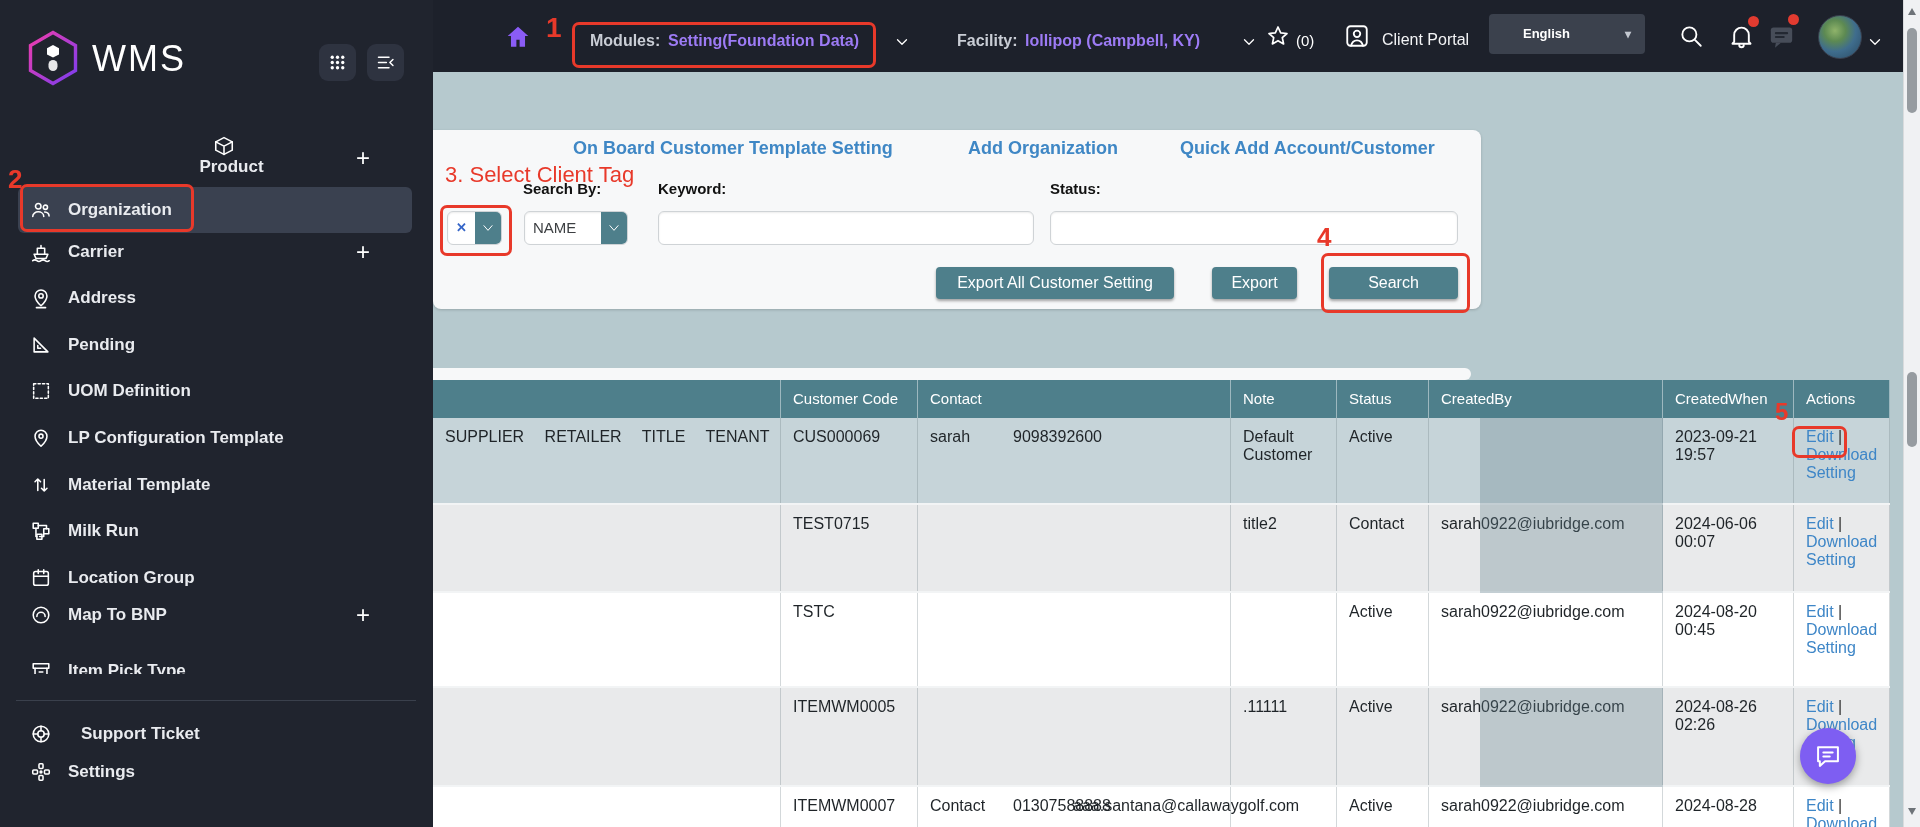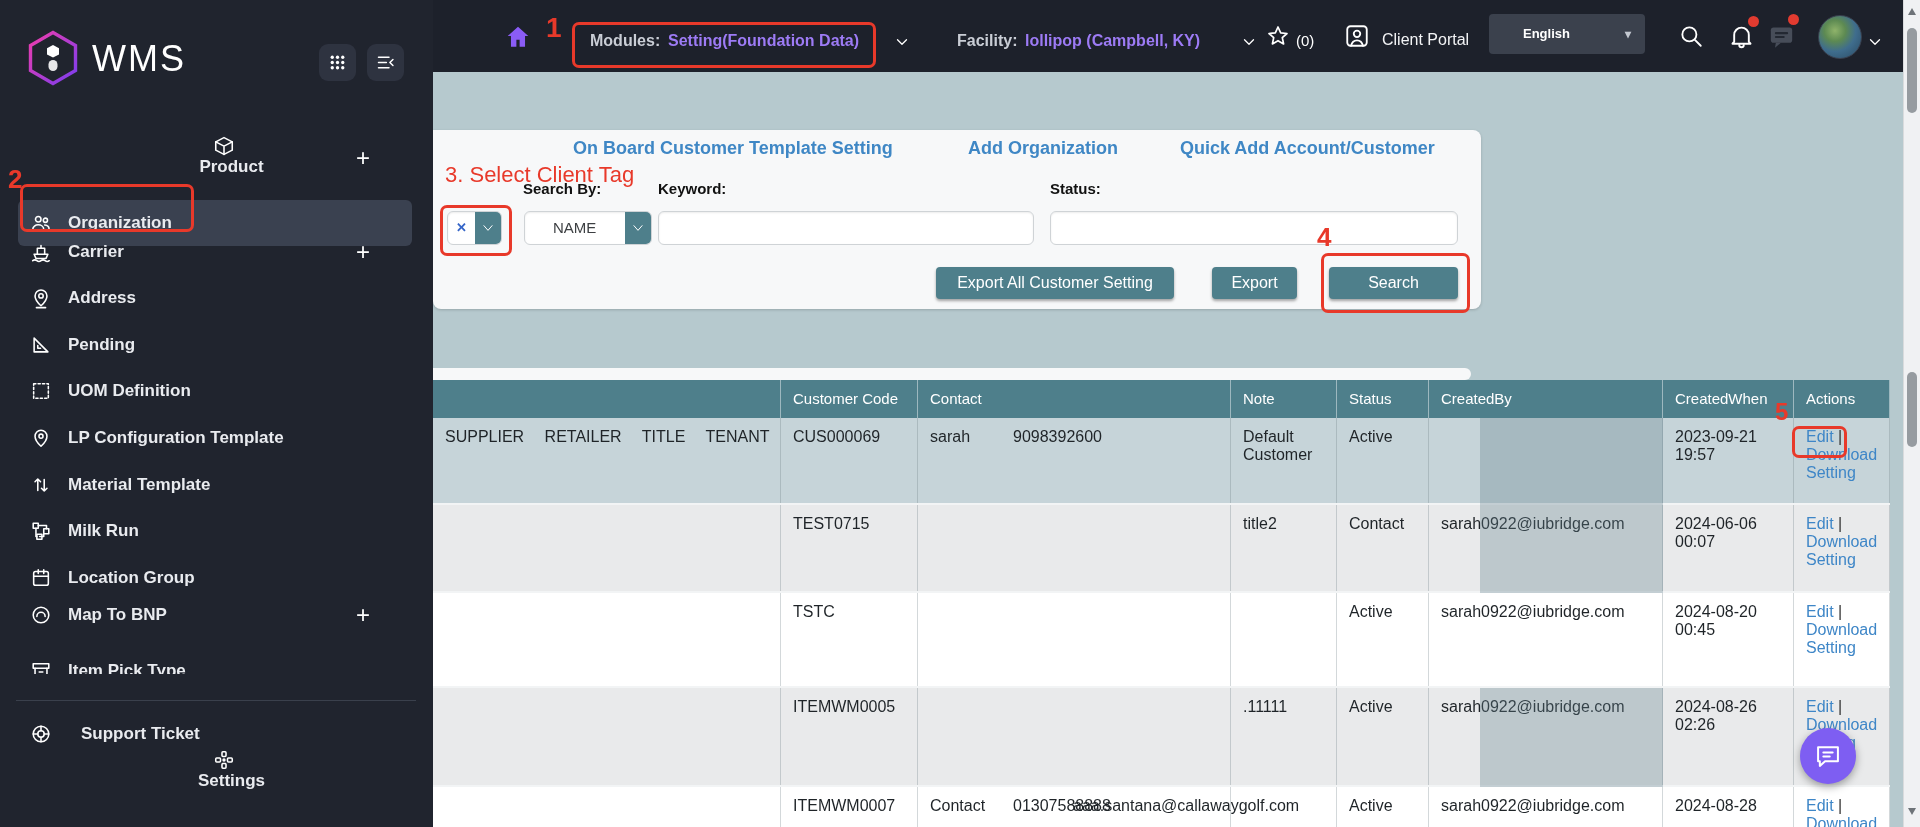--- a/index.html
+++ b/index.html
@@ -191,21 +191,21 @@
       <div class="side-item" style="top: 135px; flex-direction: column;">
         <span class="icon">
           <svg viewBox="0 0 24 24" fill="none" stroke="#fff" stroke-width="1.7" stroke-linecap="round" stroke-linejoin="round">
             <path d="M12 2.8L21 7.5v9L12 21.2 3 16.5v-9z"></path>
             <path d="M3 7.5l9 4.7 9-4.7M12 12.2v9"></path>
           </svg>
         </span>
         <span>Product</span>
         <span class="plus">+</span>
       </div>
-      <div class="side-item active" style="top: 200px;">
+      <div class="side-item active" style="top: 187px;">
         <span class="icon">
           <svg viewBox="0 0 24 24" fill="none" stroke="#fff" stroke-width="1.7" stroke-linecap="round" stroke-linejoin="round">
             <circle cx="9" cy="8" r="3"></circle>
             <path d="M3 19c0-3.2 3-5 6-5s6 1.8 6 5"></path>
             <circle cx="16.8" cy="9" r="2.3"></circle>
             <path d="M16 14.2c2.6.3 4.8 2 4.8 4.3"></path>
           </svg>
         </span>
         <span>Organization</span>
       </div>
@@ -301,21 +301,21 @@
       <div class="side-item" style="top: 711px; gap: 13px;">
         <span class="icon">
           <svg viewBox="0 0 24 24" fill="none" stroke="#fff" stroke-width="1.7" stroke-linecap="round" stroke-linejoin="round">
             <circle cx="12" cy="12" r="8.5"></circle>
             <circle cx="12" cy="12" r="3.5"></circle>
             <path d="M12 3.5v5M12 15.5v5M3.5 12h5M15.5 12h5"></path>
           </svg>
         </span>
         <span>Support Ticket</span>
       </div>
-      <div class="side-item" style="top: 749px; flex-direction: column;">
+      <div class="side-item" style="top: 749px;">
         <span class="icon">
           <svg viewBox="0 0 24 24" fill="none" stroke="#fff" stroke-width="1.7" stroke-linecap="round" stroke-linejoin="round">
             <rect x="9.8" y="3" width="4.4" height="5.2" rx="1"></rect>
             <rect x="9.8" y="15.8" width="4.4" height="5.2" rx="1"></rect>
             <rect x="3" y="9.8" width="5.2" height="4.4" rx="1"></rect>
             <rect x="15.8" y="9.8" width="5.2" height="4.4" rx="1"></rect>
             <circle cx="12" cy="12" r="1" fill="#fff"></circle>
           </svg>
         </span>
         <span>Settings</span>
@@ -350,21 +350,21 @@
   <div class="input select" style="left:14px;width:55px;">
     <span class="sel-val" style="color:#3565c8;font-weight:bold;font-size:13px;">✕</span>
     <span class="sel-btn icon-chev">
         <svg viewBox="0 0 24 24" fill="none" stroke="#fff" stroke-width="1.7" stroke-linecap="round" stroke-linejoin="round">
           <path d="M5 8l7 8 7-8"></path>
         </svg>
       </span>
   </div>
   <div class="redbox abs" style="left:7px;top:75px;width:66px;height:45px;"></div>
 
-  <div class="input select" style="left:91px;width:128px;padding-left:20px;">
+  <div class="input select" style="left:91px;width:104px;">
     <span class="sel-val">NAME</span>
     <span class="sel-btn icon-chev">
         <svg viewBox="0 0 24 24" fill="none" stroke="#fff" stroke-width="1.7" stroke-linecap="round" stroke-linejoin="round">
           <path d="M5 8l7 8 7-8"></path>
         </svg>
       </span>
   </div>
 
   <div class="input" style="left:225px;width:376px;"></div>
   <div class="input" style="left:617px;width:408px;"></div>

